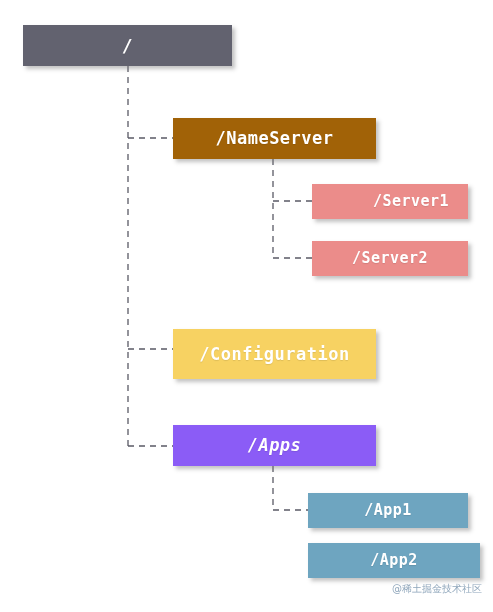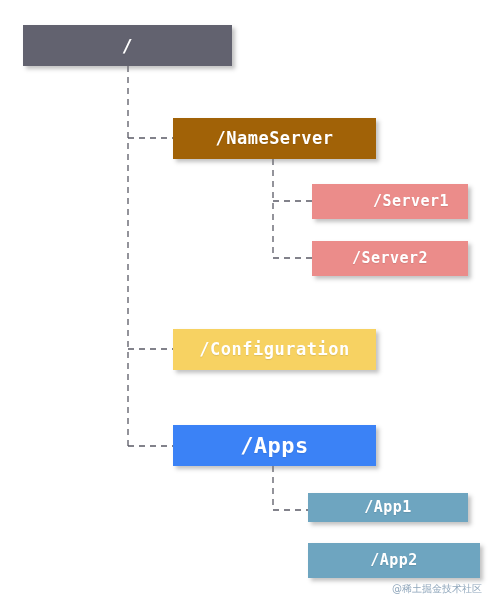--- a/index.html
+++ b/index.html
@@ -75,27 +75,27 @@
       </div>
       <div class="node" style="left: 173px; top: 118px; width: 203px; height: 41px; background: #a16207; color: rgb(255, 255, 255); font-size: 17px;">
         <span class="node-label">/NameServer</span>
       </div>
       <div class="node" style="left: 312px; top: 184px; width: 156px; height: 35px; background: rgb(235, 140, 138); color: rgb(255, 255, 255); font-size: 15px; padding-left: 42px;">
         <span class="node-label">/Server1</span>
       </div>
       <div class="node" style="left: 312px; top: 241px; width: 156px; height: 35px; background: rgb(235, 140, 138); color: rgb(255, 255, 255); font-size: 15px;">
         <span class="node-label">/Server2</span>
       </div>
-      <div class="node" style="left: 173px; top: 329px; width: 203px; height: 41px; background: rgb(247, 210, 98); color: rgb(255, 255, 255); font-size: 17px;">
+      <div class="node" style="left: 173px; top: 329px; width: 203px; height: 50px; background: rgb(247, 210, 98); color: rgb(255, 255, 255); font-size: 17px;">
         <span class="node-label">/Configuration</span>
       </div>
-      <div class="node" style="left: 173px; top: 425px; width: 203px; height: 41px; background: #3b82f6; color: rgb(255, 255, 255); font-size: 22px;">
+      <div class="node" style="left: 173px; top: 425px; width: 203px; height: 41px; background: #8b5cf6; color: rgb(255, 255, 255); font-size: 17px; font-style: italic;">
         <span class="node-label">/Apps</span>
       </div>
-      <div class="node" style="left: 308px; top: 493px; width: 160px; height: 29px; background: rgb(110, 165, 192); color: rgb(255, 255, 255); font-size: 15px;">
+      <div class="node" style="left: 308px; top: 493px; width: 160px; height: 35px; background: rgb(110, 165, 192); color: rgb(255, 255, 255); font-size: 15px;">
         <span class="node-label">/App1</span>
       </div>
       <div class="node" style="left: 308px; top: 543px; width: 172px; height: 35px; background: rgb(110, 165, 192); color: rgb(255, 255, 255); font-size: 15px;">
         <span class="node-label">/App2</span>
       </div>
     </div>
 
   <div class="watermark" style="left: 392px; top: 582px; color: rgb(143, 166, 187);">@稀土掘金技术社区</div>
 
 </div>

